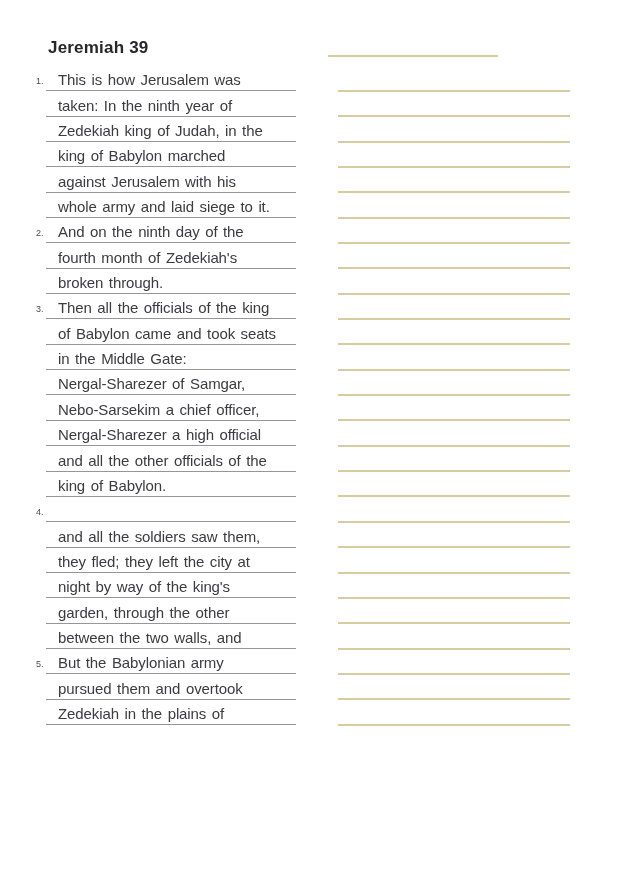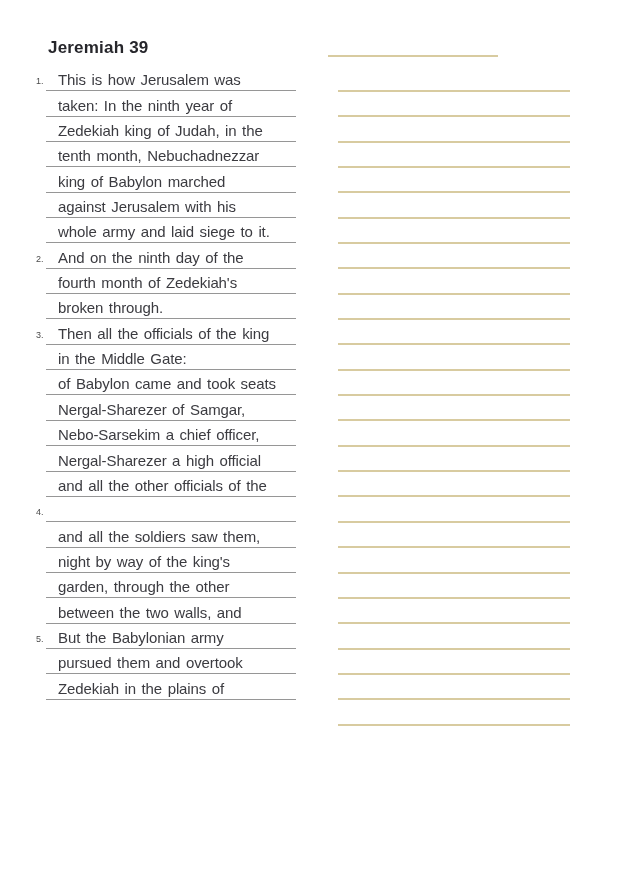--- a/index.html
+++ b/index.html
@@ -95,23 +95,20 @@
         <span class="vnum">1.</span>
         <span class="vtext">This is how Jerusalem was</span>
       </div>
       <div class="vline">
         <span class="vtext">taken: In the ninth year of</span>
       </div>
       <div class="vline">
         <span class="vtext">Zedekiah king of Judah, in the</span>
       </div>
       <div class="vline">
-        <span class="vtext">tenth month, Nebuchadnezzar</span>
-      </div>
-      <div class="vline">
         <span class="vtext">king of Babylon marched</span>
       </div>
       <div class="vline">
         <span class="vtext">against Jerusalem with his</span>
       </div>
       <div class="vline">
         <span class="vtext">whole army and laid siege to it.</span>
       </div>
       <div class="vline">
         <span class="vnum">2.</span>
@@ -121,42 +118,48 @@
         <span class="vtext">fourth month of Zedekiah's</span>
       </div>
       <div class="vline">
         <span class="vtext">broken through.</span>
       </div>
       <div class="vline">
         <span class="vnum">3.</span>
         <span class="vtext">Then all the officials of the king</span>
       </div>
       <div class="vline">
+        <span class="vtext">of Babylon came and took seats</span>
+      </div>
+      <div class="vline">
         <span class="vtext">in the Middle Gate:</span>
       </div>
       <div class="vline">
-        <span class="vtext">of Babylon came and took seats</span>
-      </div>
-      <div class="vline">
         <span class="vtext">Nergal-Sharezer of Samgar,</span>
       </div>
       <div class="vline">
         <span class="vtext">Nebo-Sarsekim a chief officer,</span>
       </div>
       <div class="vline">
         <span class="vtext">Nergal-Sharezer a high official</span>
       </div>
       <div class="vline">
         <span class="vtext">and all the other officials of the</span>
       </div>
       <div class="vline">
+        <span class="vtext">king of Babylon.</span>
+      </div>
+      <div class="vline">
         <span class="vnum">4.</span>
       </div>
       <div class="vline">
         <span class="vtext">and all the soldiers saw them,</span>
+      </div>
+      <div class="vline">
+        <span class="vtext">they fled; they left the city at</span>
       </div>
       <div class="vline">
         <span class="vtext">night by way of the king's</span>
       </div>
       <div class="vline">
         <span class="vtext">garden, through the other</span>
       </div>
       <div class="vline">
         <span class="vtext">between the two walls, and</span>
       </div>

